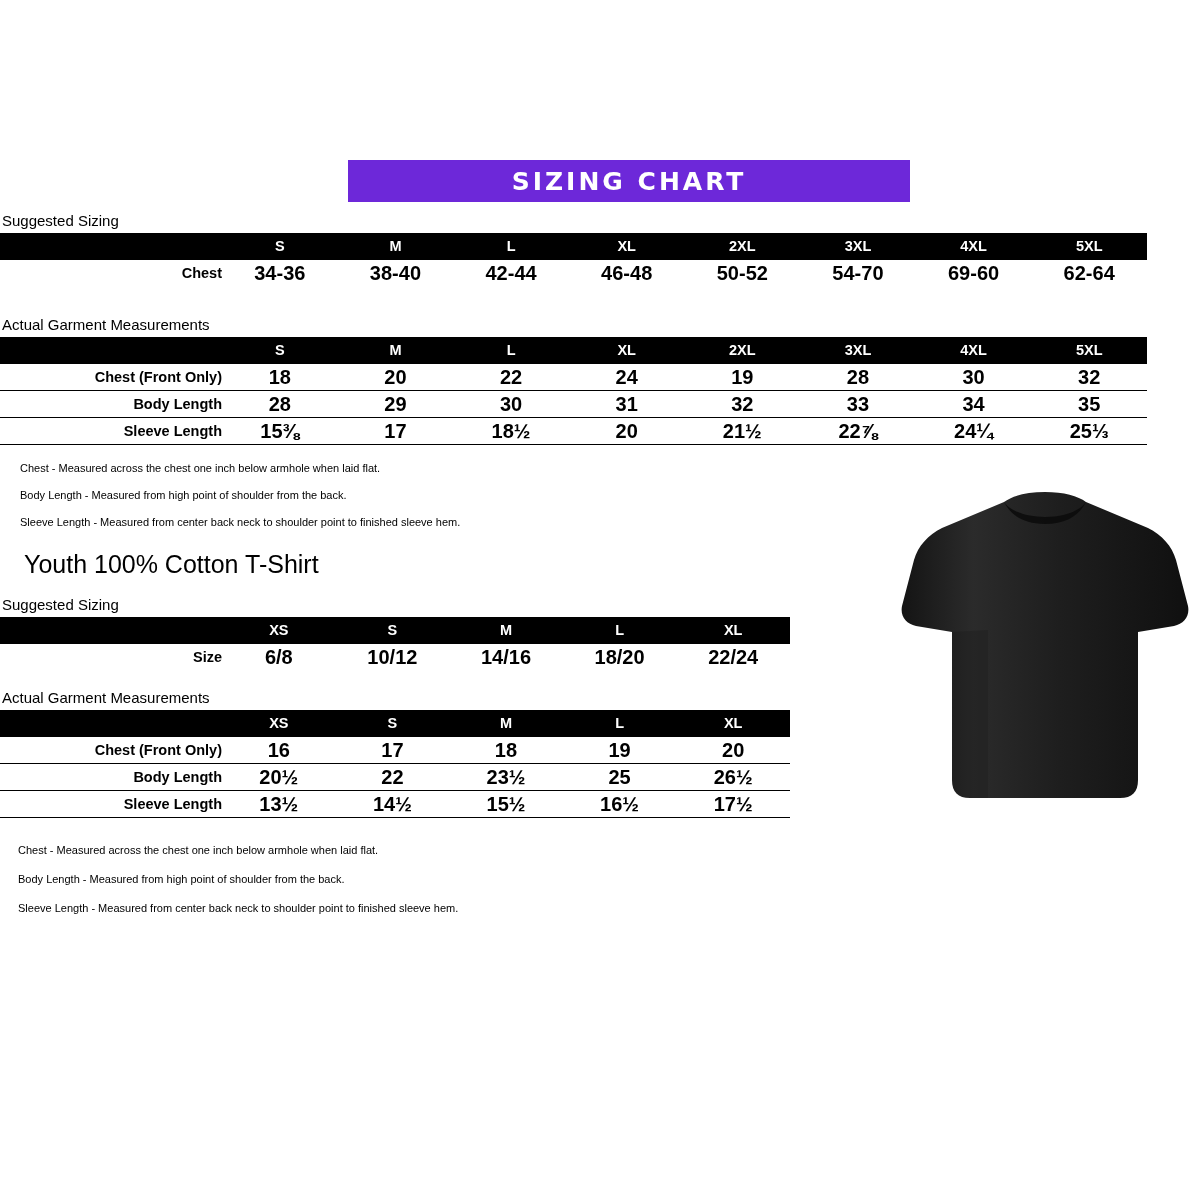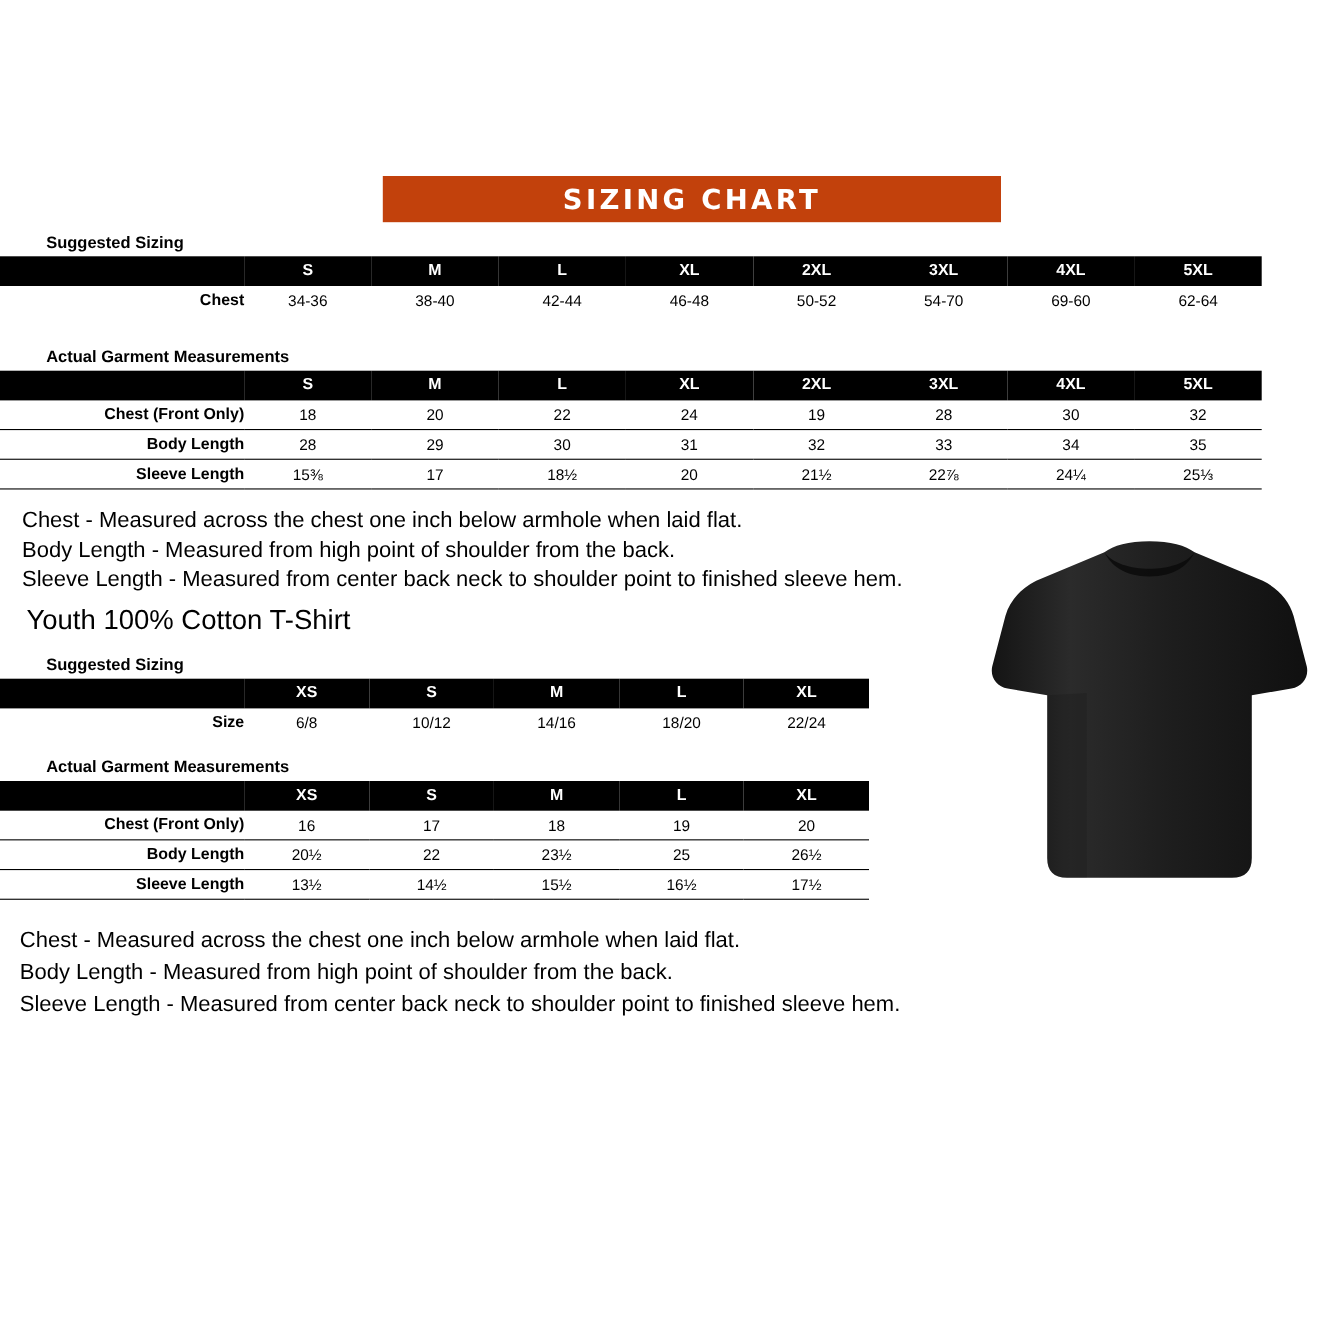--- a/index.html
+++ b/index.html
@@ -38,41 +38,40 @@
     font-weight: 400;
     letter-spacing: 0.2px;
     white-space: nowrap;
   }
   .sizing-banner {
     position: absolute;
     left: 338px;
     top: 0;
     width: 562px;
     height: 42px;
-    background: #c2410c;
+    background: #6d28d9;
   }
   .sizing-banner span {
     position: absolute;
     left: 0; right: 0;
     top: 7px;
     text-align: center;
     color: #ffffff;
     font-size: 25px;
     font-weight: bold;
     letter-spacing: 3px;
     font-family: "DejaVu Sans", sans-serif;
   }
 
   
   .section-label {
     position: absolute;
     font-size: 15px;
-    font-weight: 700;
-    white-space: nowrap;
-    margin-left: 40px;
+    font-weight: 400;
+    white-space: nowrap;
   }
 
   
   table.sz {
     position: absolute;
     border-collapse: collapse;
     table-layout: fixed;
   }
   table.sz th, table.sz td {
     padding: 0;
@@ -94,42 +93,42 @@
   table.sz thead th.rowlabelhead {
     background: #000000;
   }
   table.sz td.rowlabel {
     text-align: right;
     padding-left: 6px;
     font-weight: bold;
     font-size: 14.5px;
   }
   table.sz td.val {
-    font-weight: 400;
-    font-size: 14px;
+    font-weight: 700;
+    font-size: 20px;
   }
   table.sz tbody tr.ruled td {
     border-bottom: 1px solid #000000;
   }
 
   
   #adult-suggested { left: 0px; top: 233px; width: 1147px; }
   #adult-suggested col.c0 { width: 222px; }
   #adult-actual    { left: 0px; top: 337px; width: 1147px; }
   #adult-actual col.c0 { width: 222px; }
 
   #youth-suggested { left: 0px; top: 617px; width: 790px; }
   #youth-suggested col.c0 { width: 222px; }
   #youth-actual    { left: 0px; top: 710px; width: 790px; }
   #youth-actual col.c0 { width: 222px; }
 
   
   .note {
     position: absolute;
-    font-size: 20px;
+    font-size: 11px;
     white-space: nowrap;
   }
 
   
   .youth-title {
     position: absolute;
     left: 24px;
     top: 550px;
     font-size: 25px;
     white-space: nowrap;

